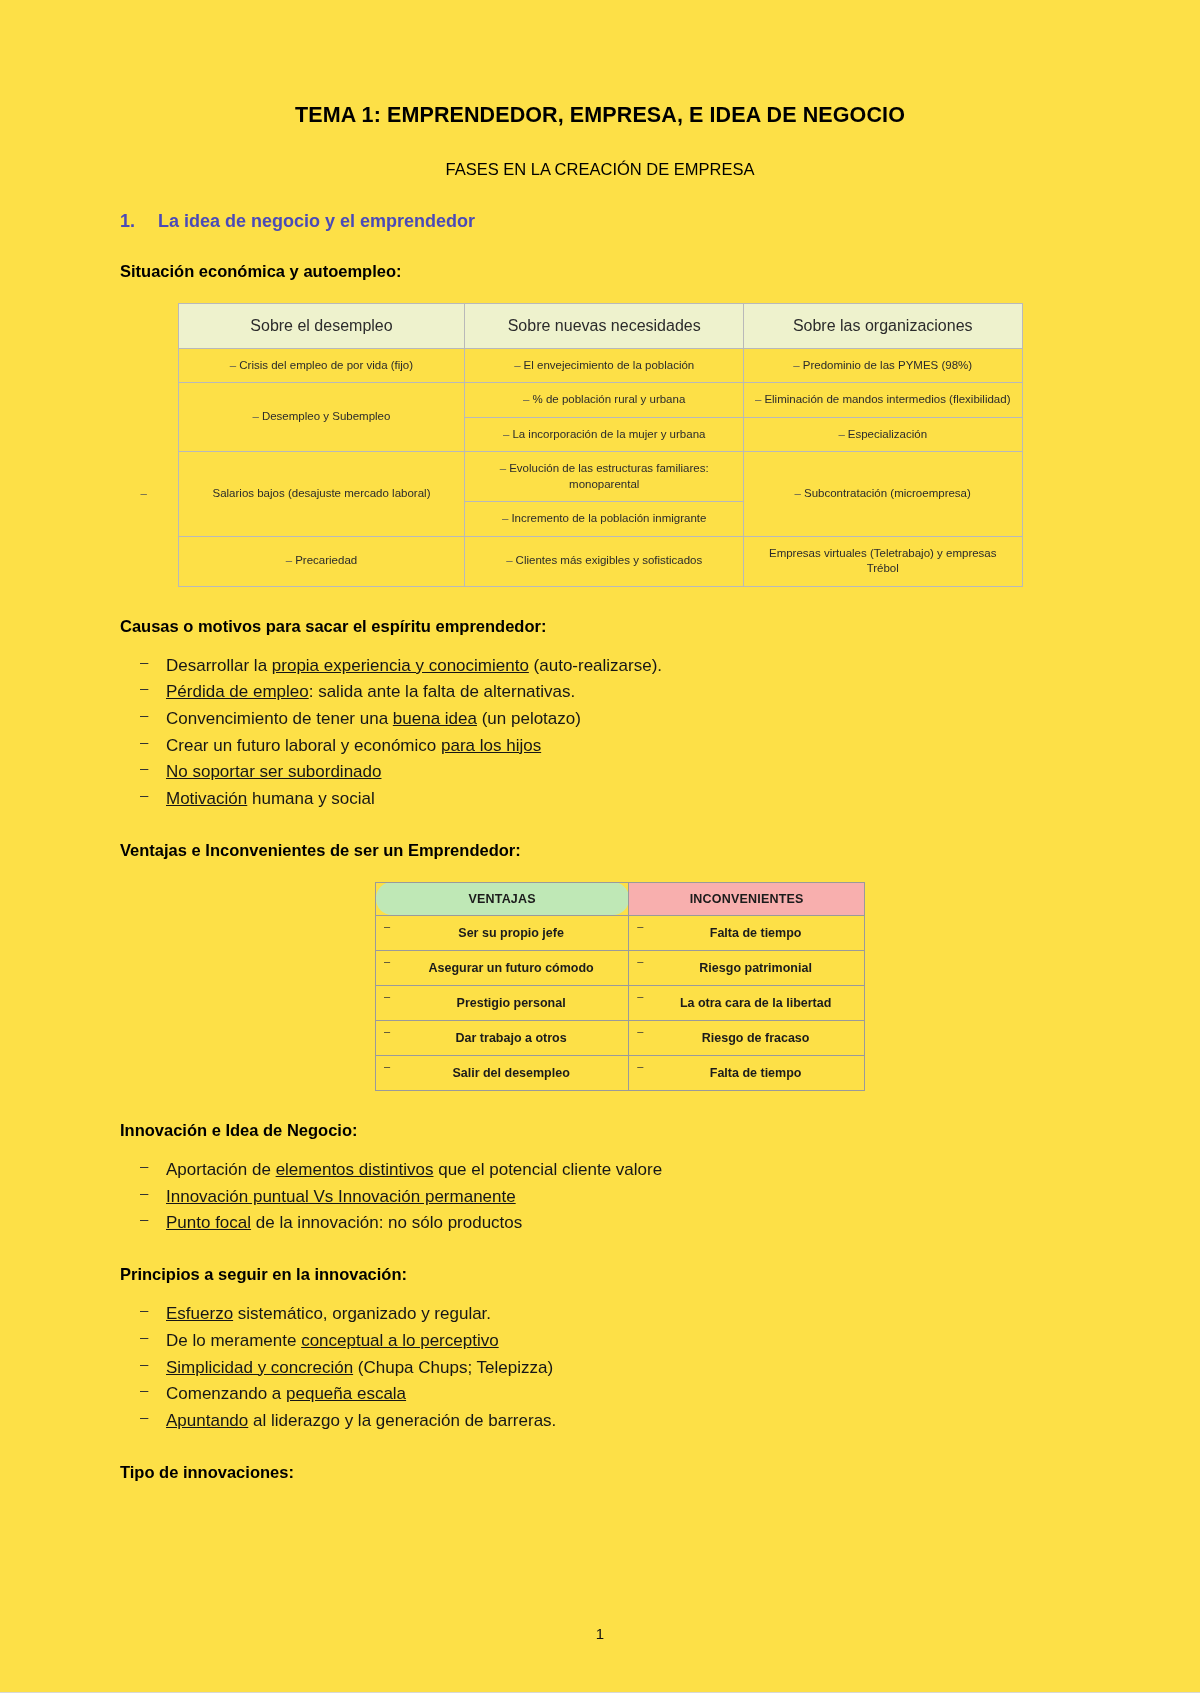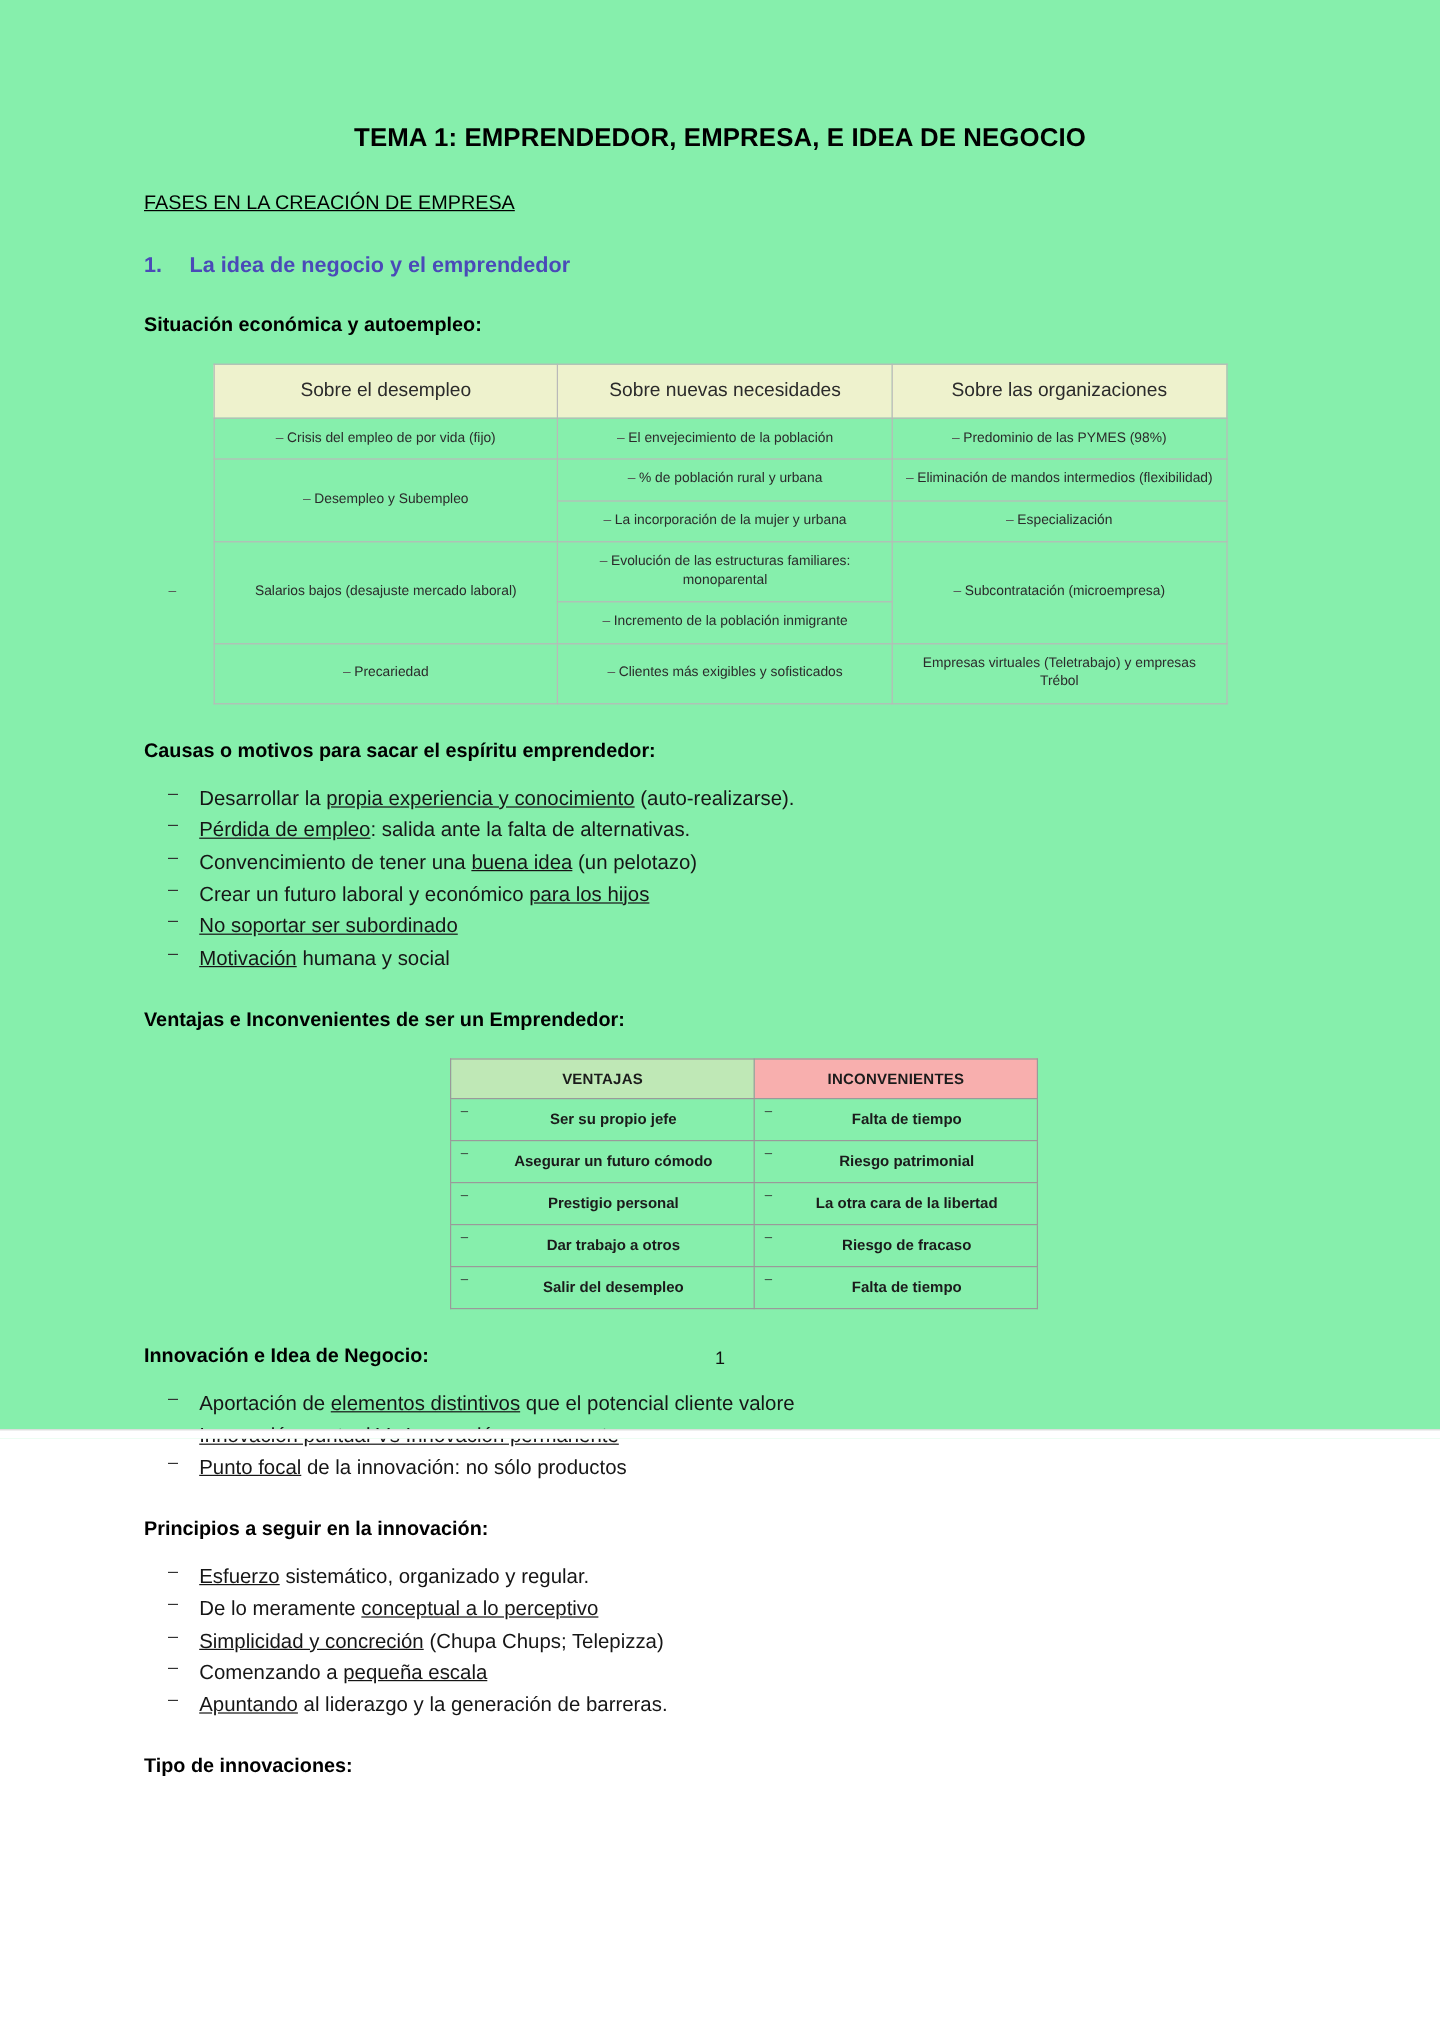--- a/index.html
+++ b/index.html
@@ -11,37 +11,36 @@
     width: 1200px;
     height: 1700px;
     font-family: "Liberation Sans", sans-serif;
     color: #000000;
     position: relative;
     overflow: hidden;
   }
   .page {
     position: relative;
     width: 1200px;
-    height: 1199px;
+    height: 1700px;
     box-sizing: border-box;
     padding: 95px 120px 0 120px;
-    background: #86efac;
+    background: #fde047;
   }
   .doc-title {
     text-align: center;
     font-size: 21.5px;
     font-weight: bold;
     letter-spacing: 0.1px;
     margin: 0 0 0 0;
     padding-top: 8px;
   }
   .doc-subtitle {
-    text-align: left;
+    text-align: center;
     font-size: 16.5px;
-    text-decoration: underline;
     margin-top: 32px;
   }
   .section-head {
     margin-top: 32px;
     font-size: 18px;
     font-weight: bold;
     color: #4a4ab8;
     display: flex;
     align-items: baseline;
   }
@@ -122,21 +121,21 @@
     font-weight: bold;
     color: #1b1b1b;
   }
   table.t2 th {
     border: 1px solid #9a9a9a;
     padding: 9px 6px;
     text-align: center;
     font-size: 12.5px;
     letter-spacing: 0.2px;
   }
-  table.t2 th.ventajas { background: #bfe8b6; }
+  table.t2 th.ventajas { background: #bfe8b6; border-radius: 16px; }
   table.t2 th.inconv { background: #f8afae; }
   table.t2 td {
     border: 1px solid #9a9a9a;
     padding: 10px 8px 10px 26px;
     text-align: center;
     position: relative;
     height: 14px;
   }
   table.t2 td::before {
     content: "–";

